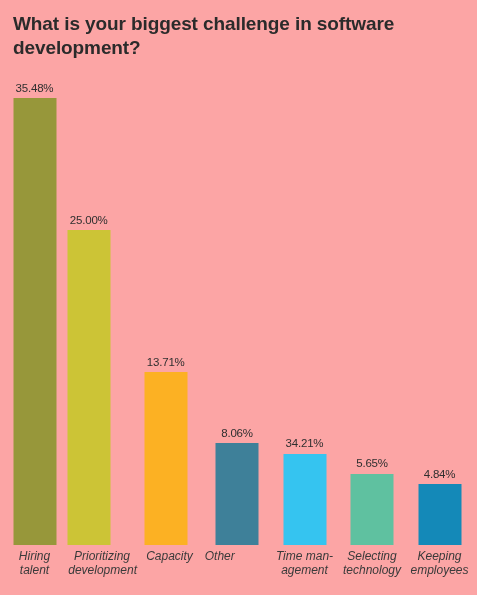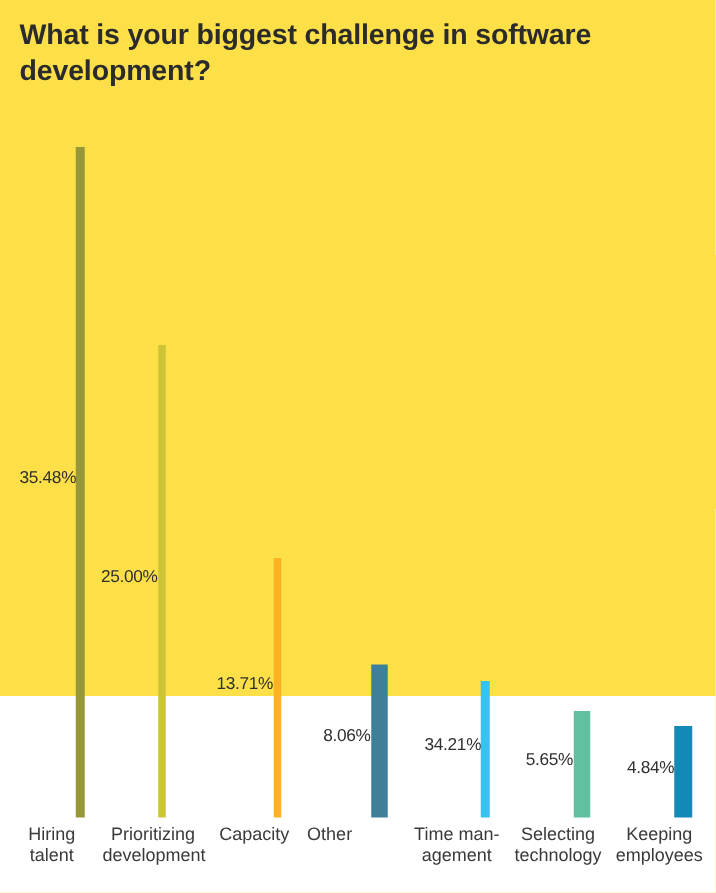--- a/index.html
+++ b/index.html
@@ -10,22 +10,22 @@
   body {
     width: 477px;
     height: 595px;
     overflow: hidden;
     font-family: "Liberation Sans", sans-serif;
     -webkit-font-smoothing: antialiased;
   }
   #chart-card {
     position: relative;
     width: 477px;
-    height: 464px;
-    background: #fde047;
+    height: 595px;
+    background: #fca5a5;
     box-sizing: border-box;
   }
   #chart-title {
     position: absolute;
     left: 13px;
     top: 12px;
     width: 420px;
     font-size: 19px;
     font-weight: bold;
     line-height: 1.28;
@@ -45,21 +45,21 @@
     width: 67.5px;
     height: 475px;
   }
   .bar-col {
     position: absolute;
     bottom: 0;
     left: 50%;
     transform: translateX(-50%);
     width: 43px;
     display: flex;
-    flex-direction: row;
+    flex-direction: column;
     justify-content: flex-end;
     align-items: center;
   }
   .bar-value {
     font-size: 11.5px;
     color: #2f2f2f;
     line-height: 1;
     padding-bottom: 4px;
     white-space: nowrap;
     letter-spacing: -0.2px;
@@ -79,20 +79,21 @@
     position: absolute;
     top: 0;
     width: 67.5px;
     text-align: center;
     font-size: 12px;
     line-height: 1.18;
     color: #3a3a3a;
   }
   .axis-label span {
     display: block;
+    font-style: italic;
   }
 </style>
 </head>
 <body>
 
 <div id="chart-card">
 
   <div id="chart-title">What is your biggest challenge in software development?</div>
 
   <div id="plot-area">

